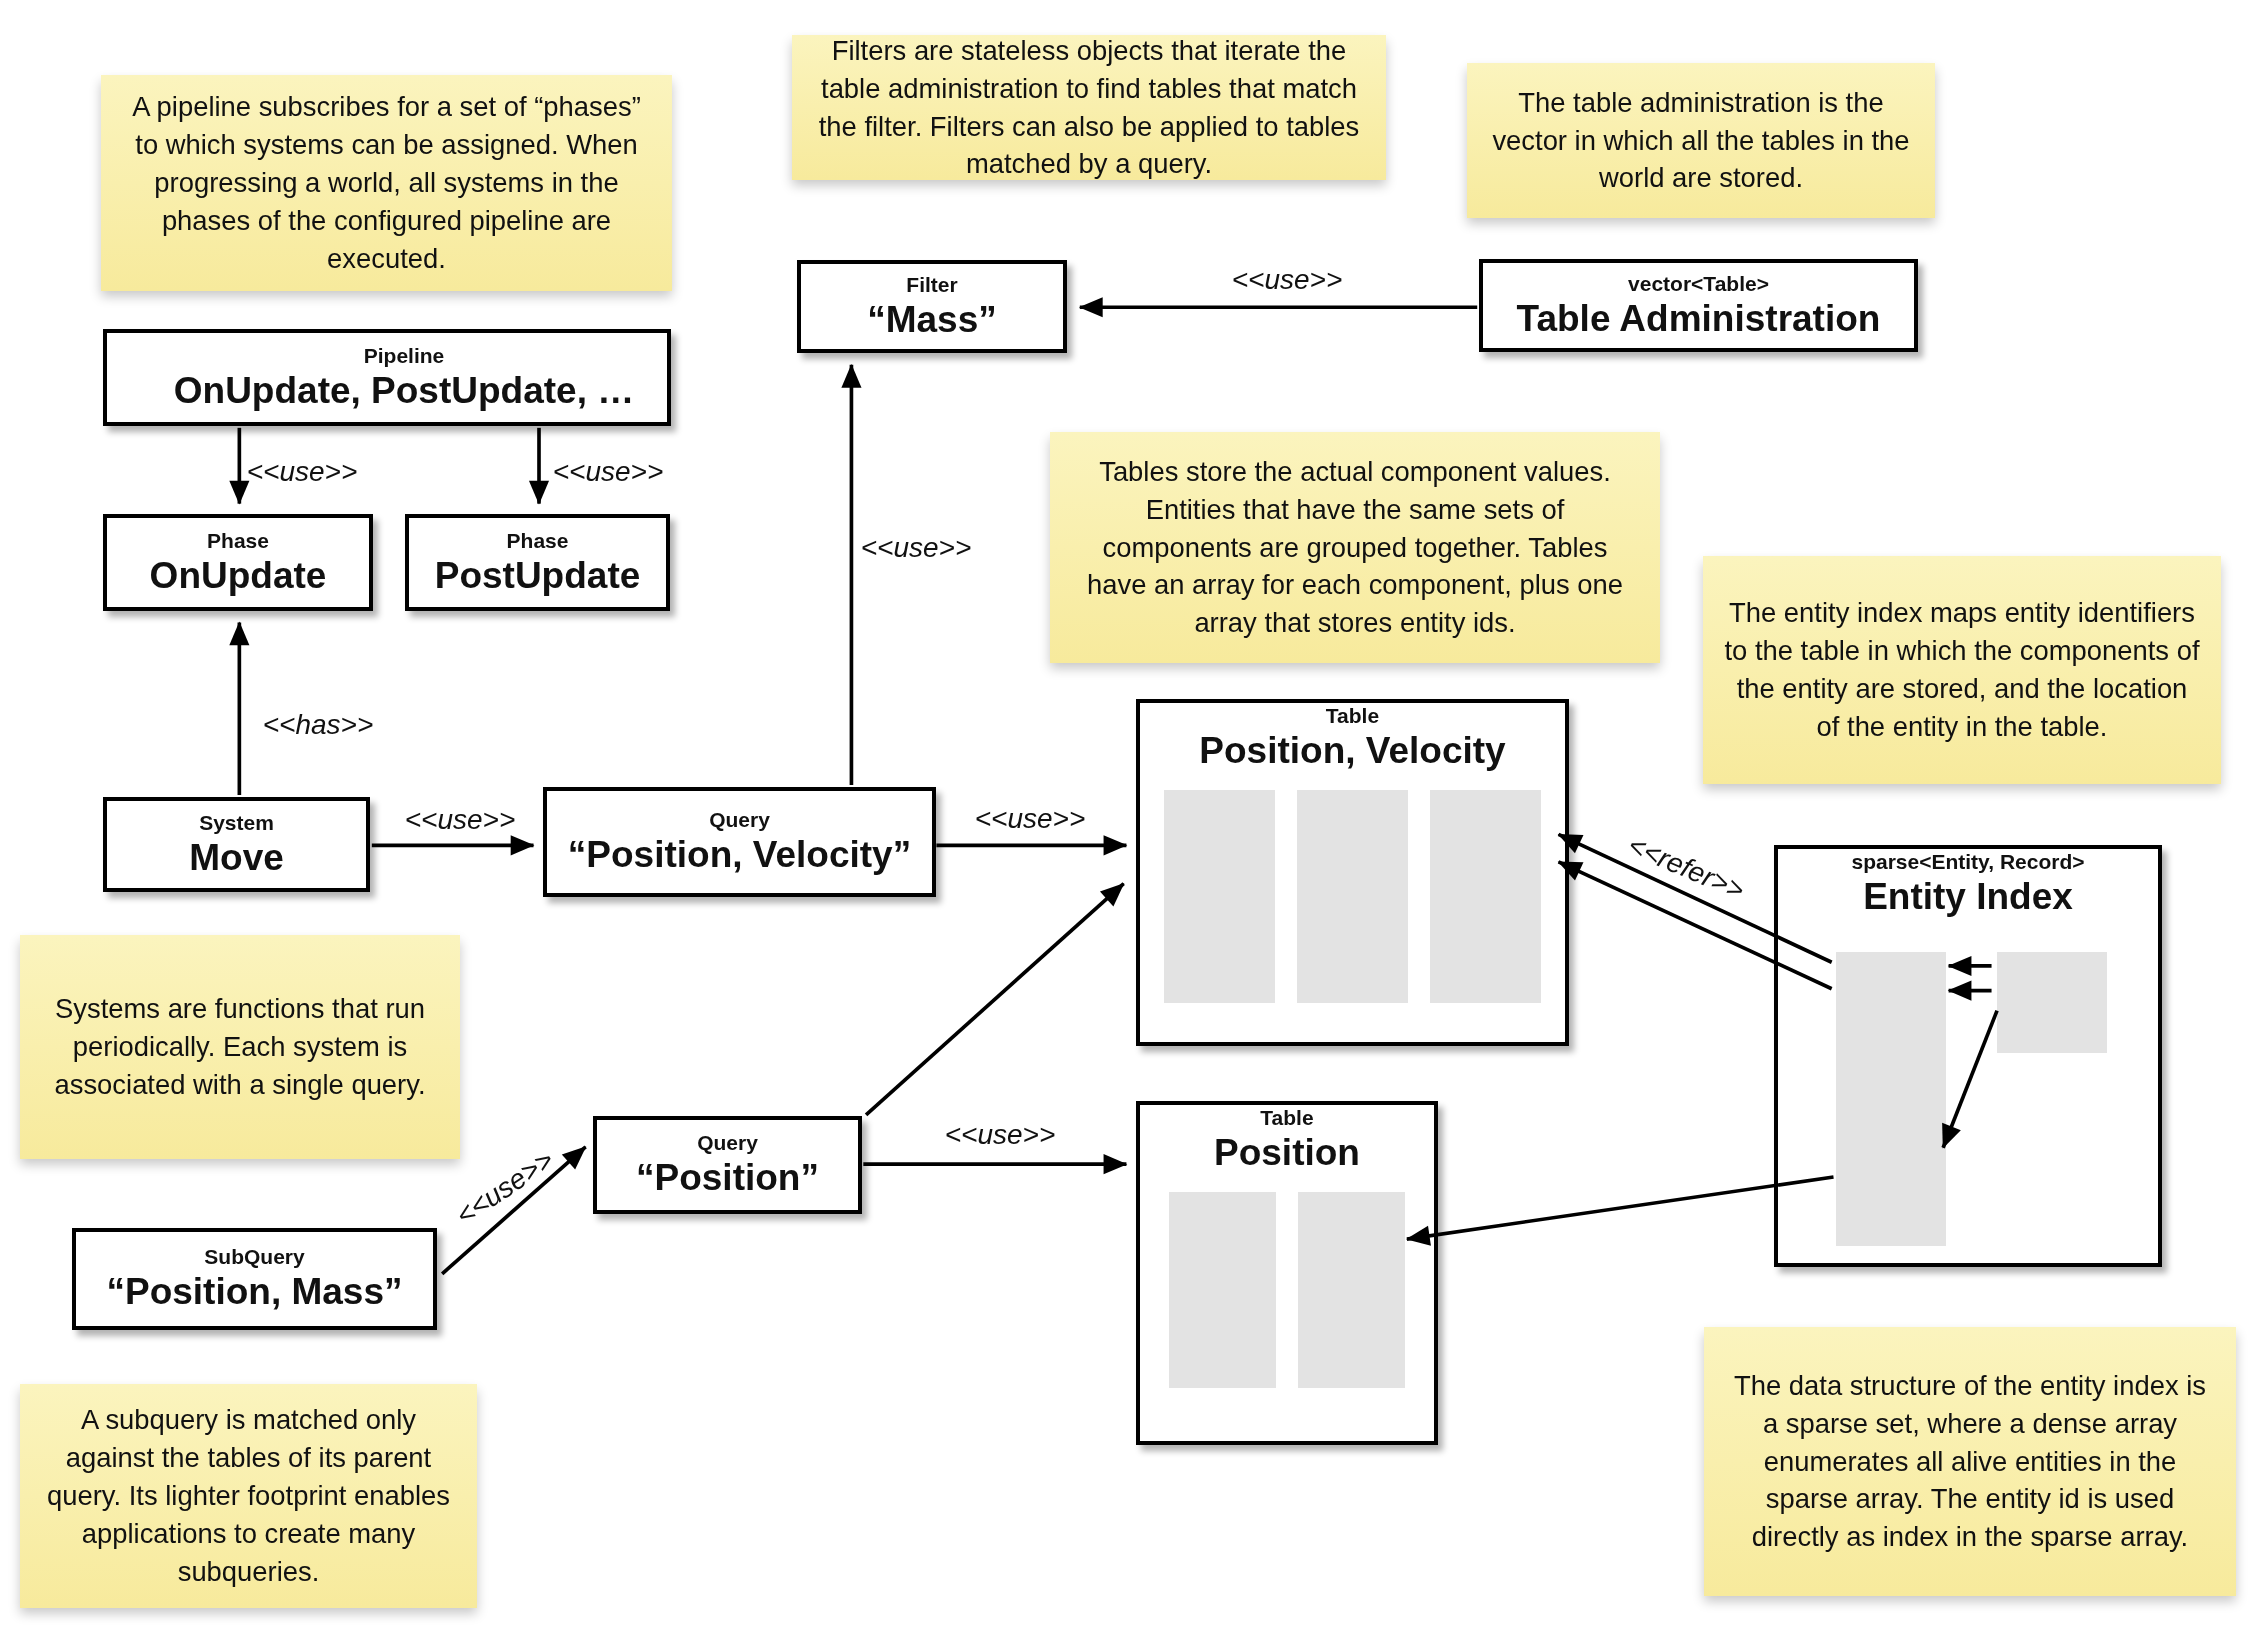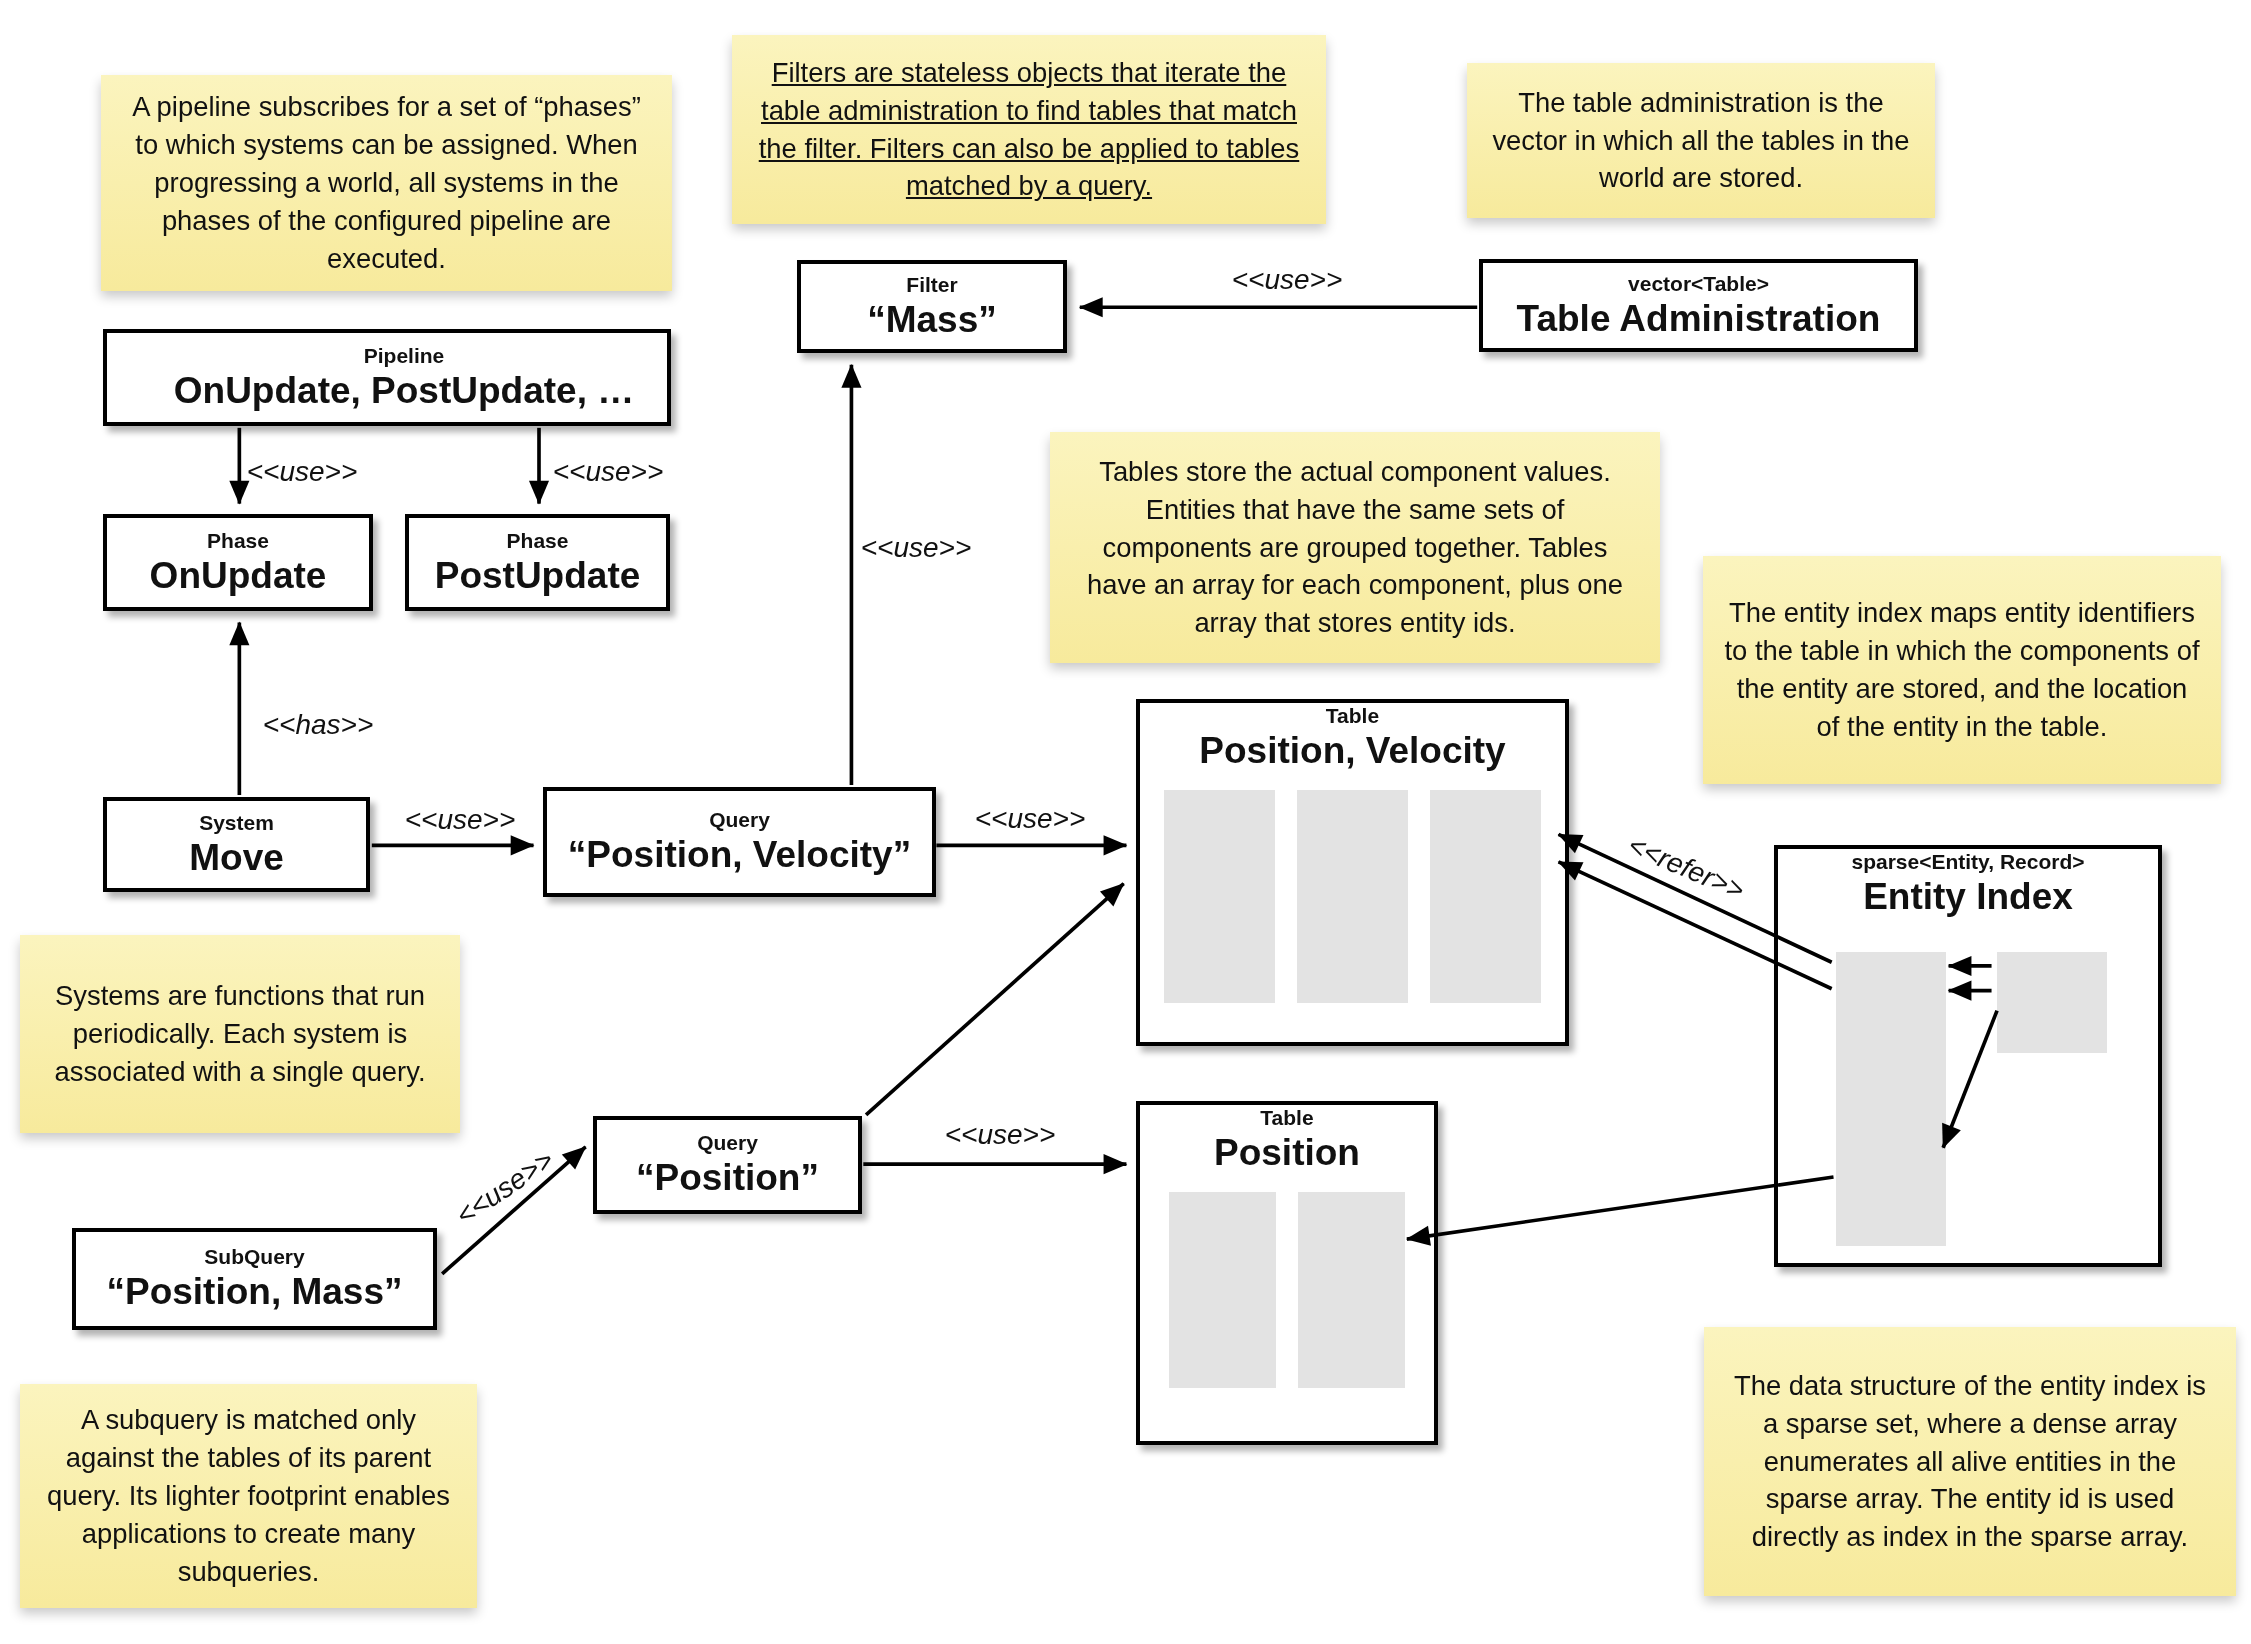--- a/index.html
+++ b/index.html
@@ -11,25 +11,25 @@
   
   .note {
     position:absolute; box-sizing:border-box;
     background:linear-gradient(180deg,#FBF4BE 0%,#F7EA9C 100%);
     box-shadow:0 5.5px 11px rgba(0,0,0,0.22);
     display:flex; align-items:center; justify-content:center;
     text-align:center; font-size:27.4px; line-height:1.38; padding:11px 20px;
     z-index:1;
   }
   #note-pipeline   { left:101px;  top:75px;   width:571px; height:216px;align-items:center; }
-  #note-filters    { left:732px;  top:35px;   width:594px; height:189px;text-decoration:underline; }
+  #note-filters    { left:792px;  top:35px;   width:594px; height:145px; }
   #note-tableadmin { left:1467px; top:63px;   width:468px; height:155px; }
   #note-tables     { left:1050px; top:432px;  width:610px; height:231px; }
   #note-entityidx  { left:1703px; top:556px;  width:518px; height:228px; }
-  #note-systems    { left:20px;   top:935px; width:440px; height:198px; }
+  #note-systems    { left:20px;   top:935px; width:440px; height:224px; }
   #note-queries    { left:577px;  top:1244px; width:481px; height:283px; }
   #note-subquery   { left:20px;   top:1384px; width:457px; height:224px; }
   #note-sparse     { left:1704px; top:1327px; width:532px; height:269px; }
 
   
   .ubox {
     position:absolute; box-sizing:border-box; background:#ffffff;
     border:4.6px solid #000; box-shadow:4.6px 5.5px 6.4px rgba(0,0,0,0.30);
     display:flex; flex-direction:column; align-items:center; justify-content:center;
     text-align:center; z-index:2;

